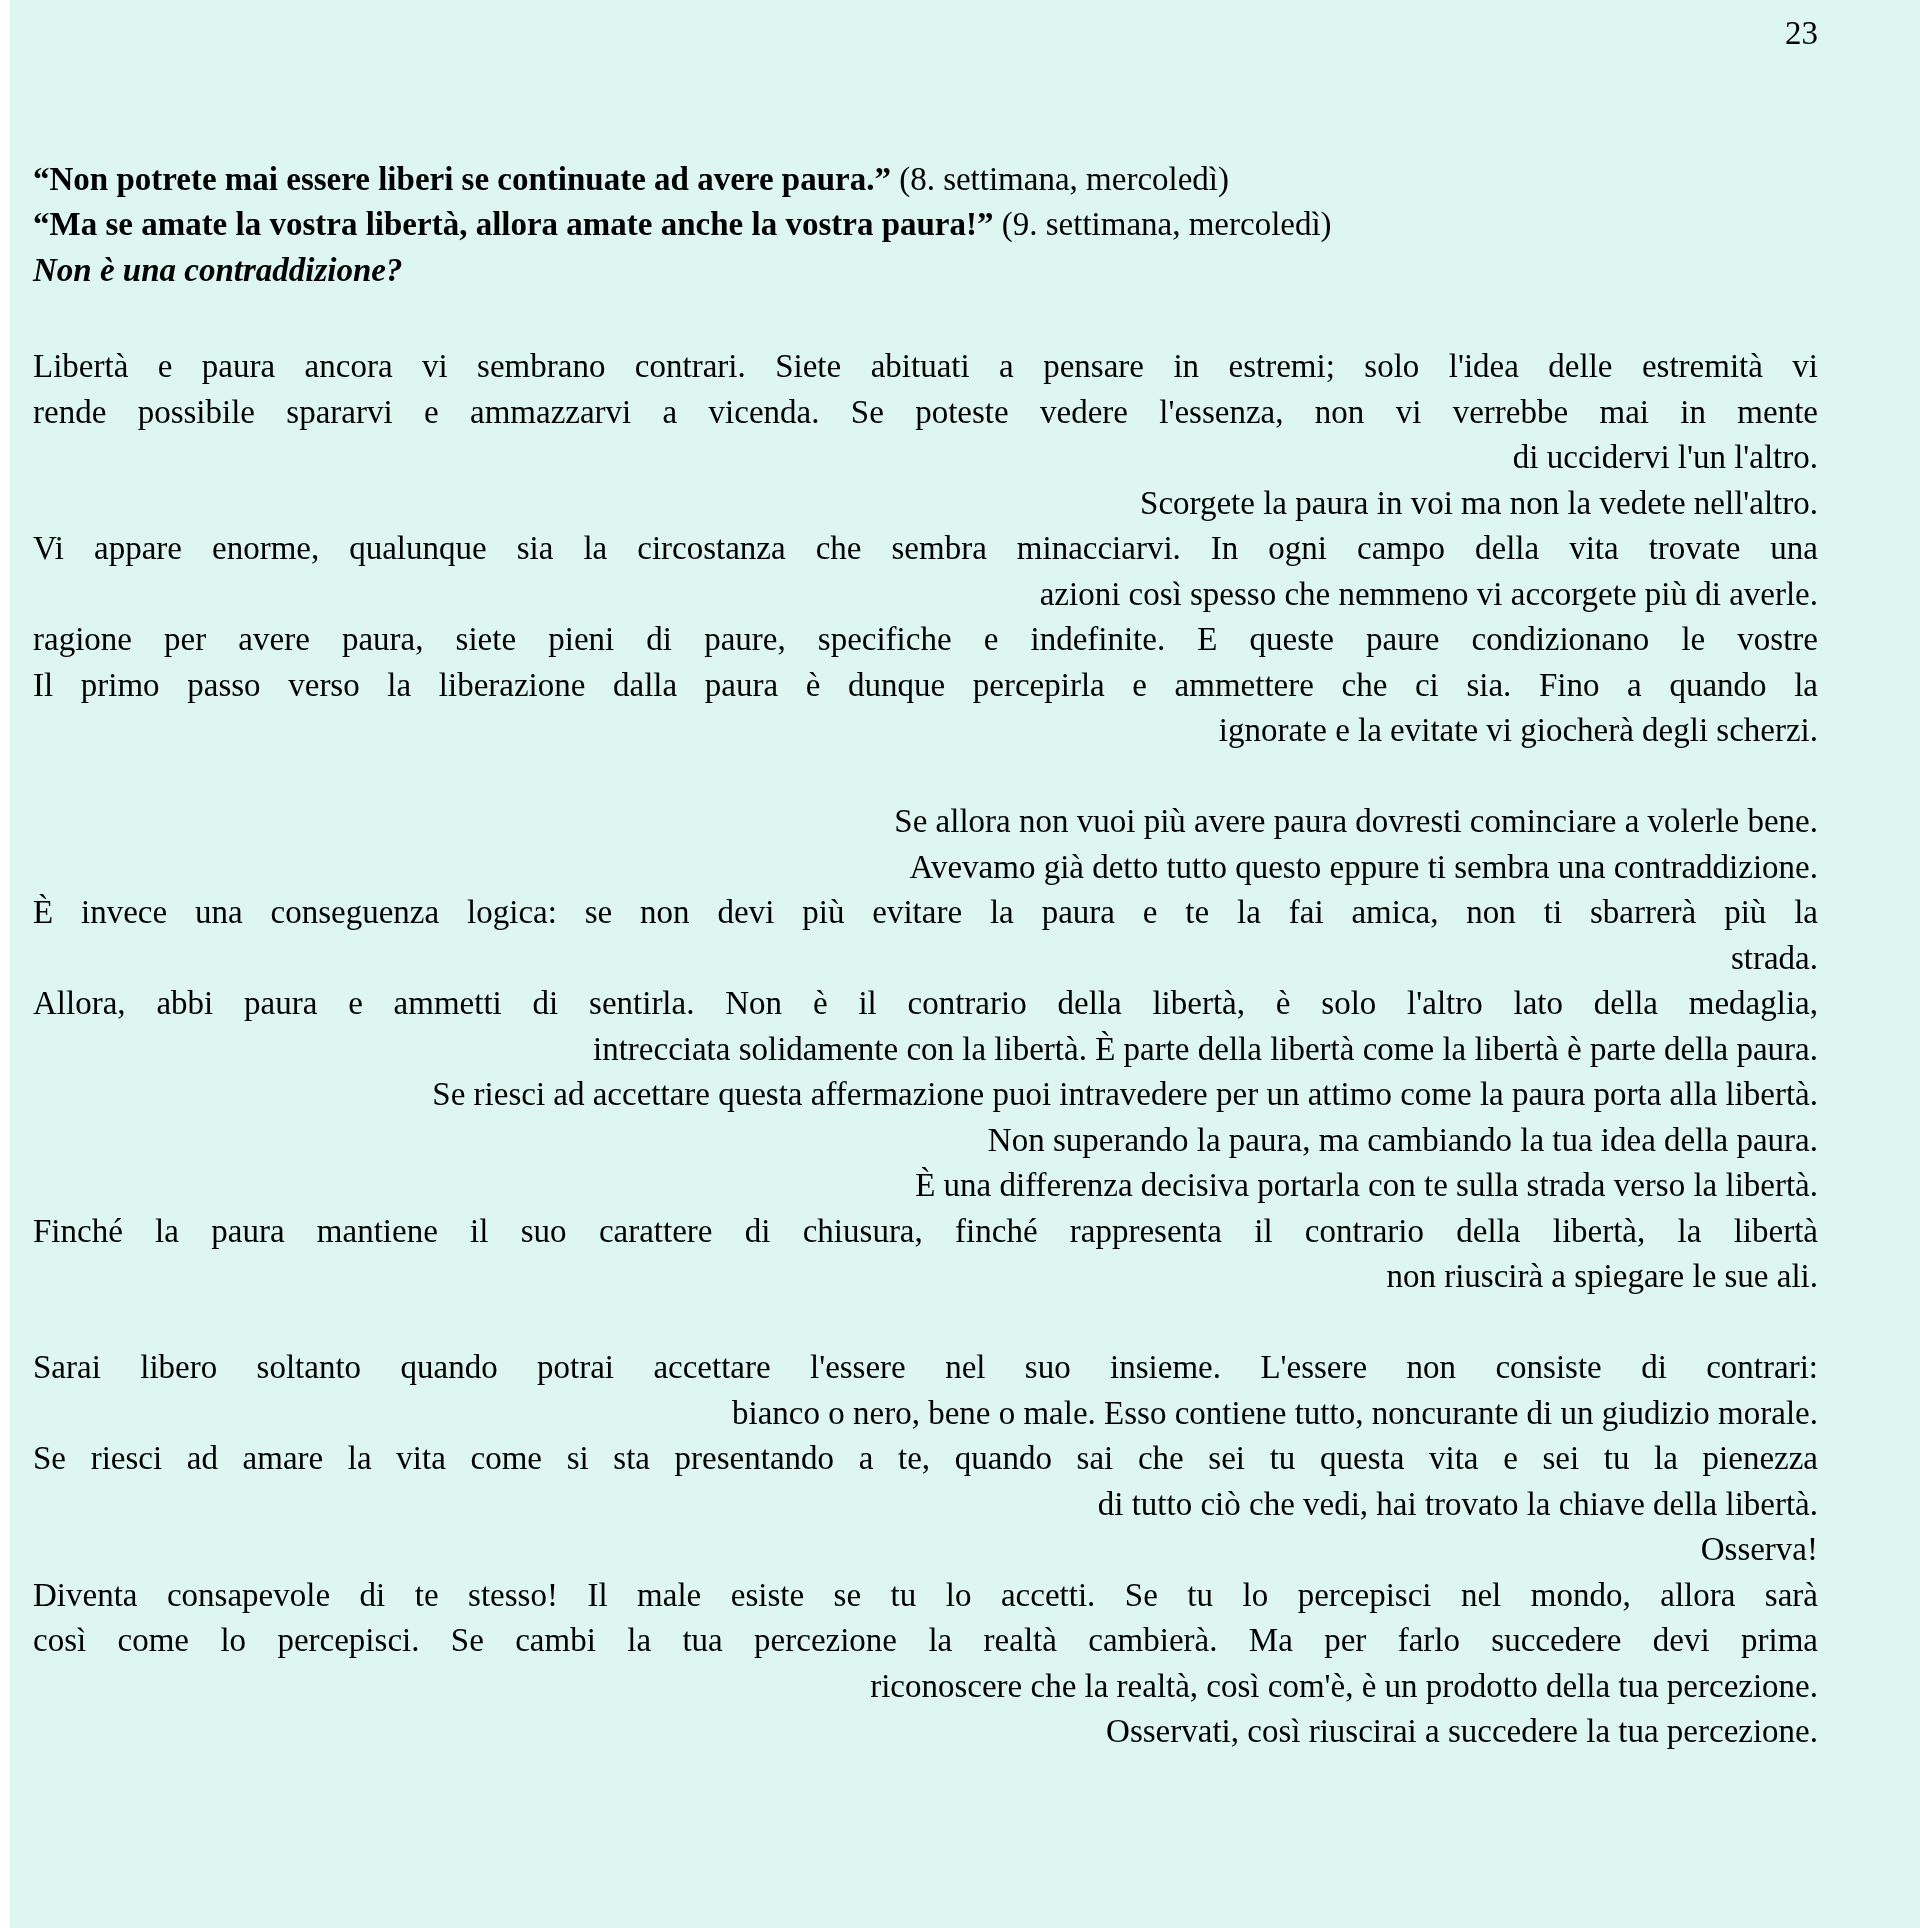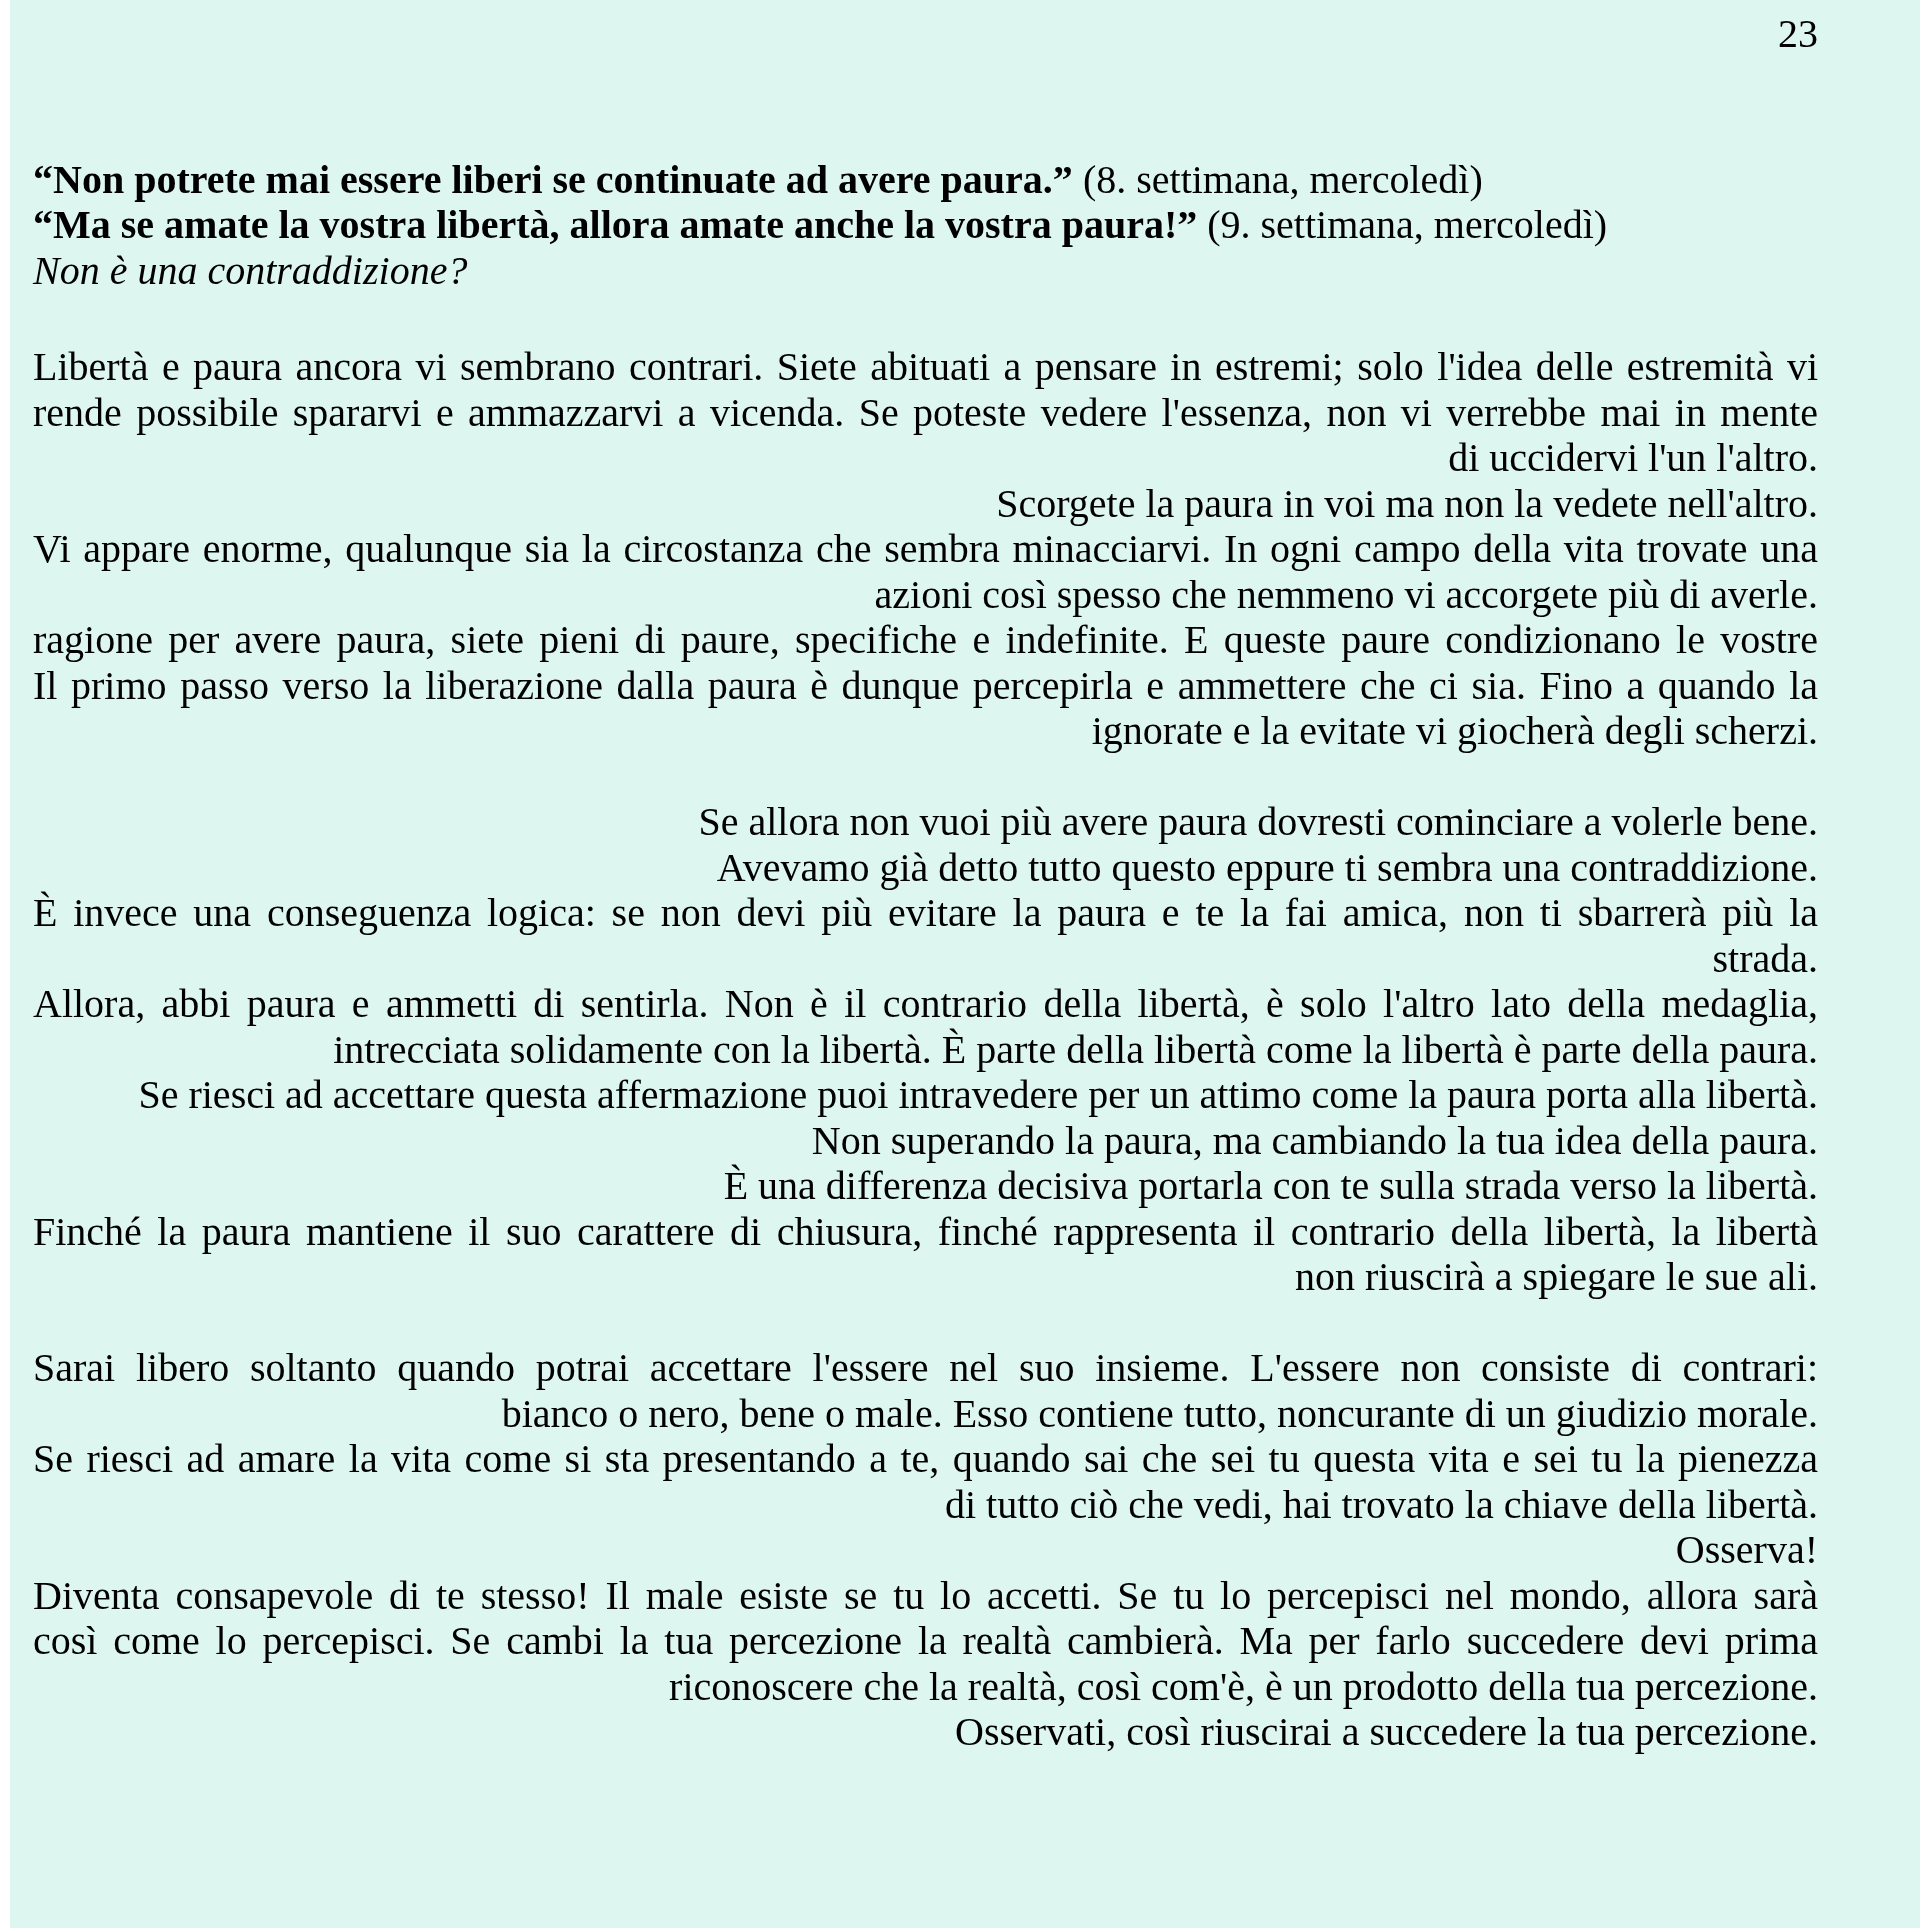--- a/index.html
+++ b/index.html
@@ -22,31 +22,31 @@
     width:10px;height:1928px;
     background:var(--strip);
   }
   .content{
     position:absolute;
     left:33px;top:0;
     width:1785px;
     padding-top:11px;
   }
   .line,.h-line,.page-number{
-    font-size:40px;
+    font-size:33px;
     line-height:45.5px;
     height:45.5px;
     white-space:normal;
     hyphens:none;
   }
   .page-number{text-align:right;}
   .heading{margin-top:100px;}
   .h-line{text-align:left;}
   .h-line .b{font-weight:bold;margin-top:35px;}
-  .h-line.bi{font-weight:normal;font-style:italic;}
+  .h-line.bi{font-weight:bold;font-style:italic;}
   .body-text{margin-top:51px;}
   .line{text-align:right;}
   .line.just{
     text-align:justify;
     text-align-last:justify;
   }
   .line.gap{height:45.5px;}
 </style>
 </head>
 <body>

